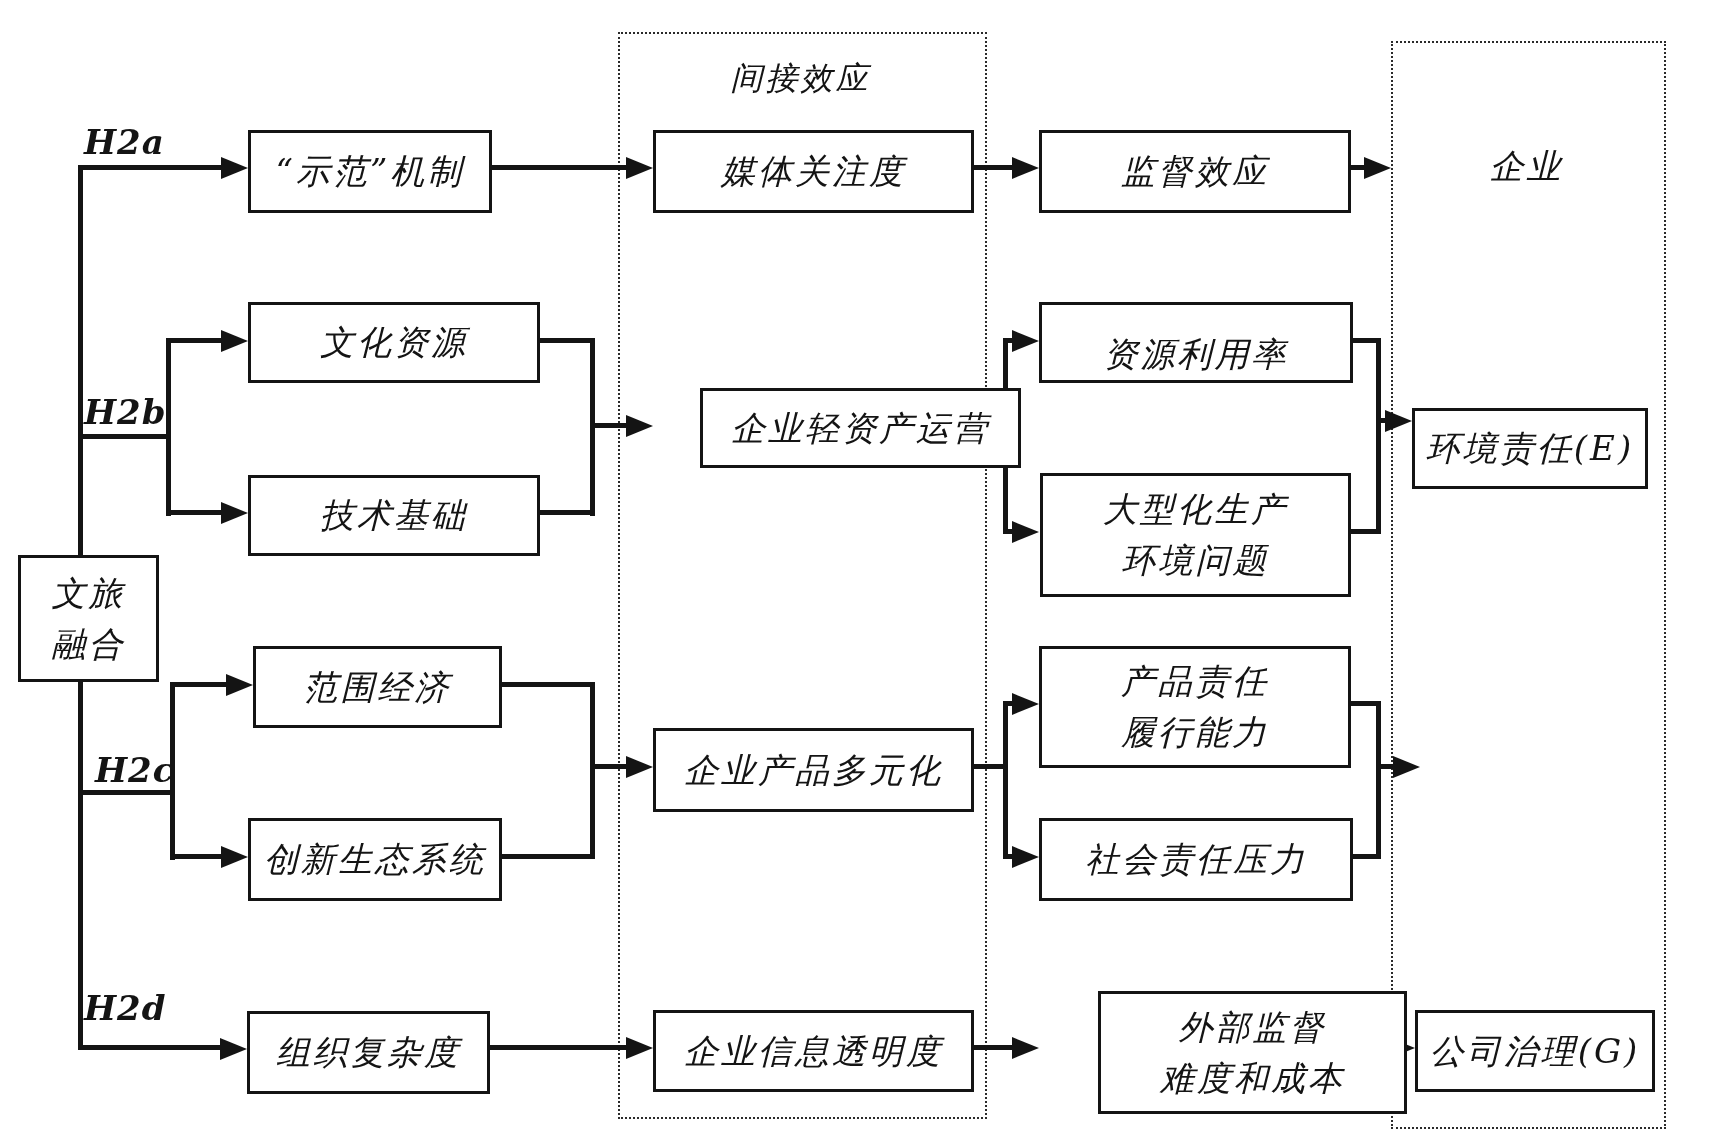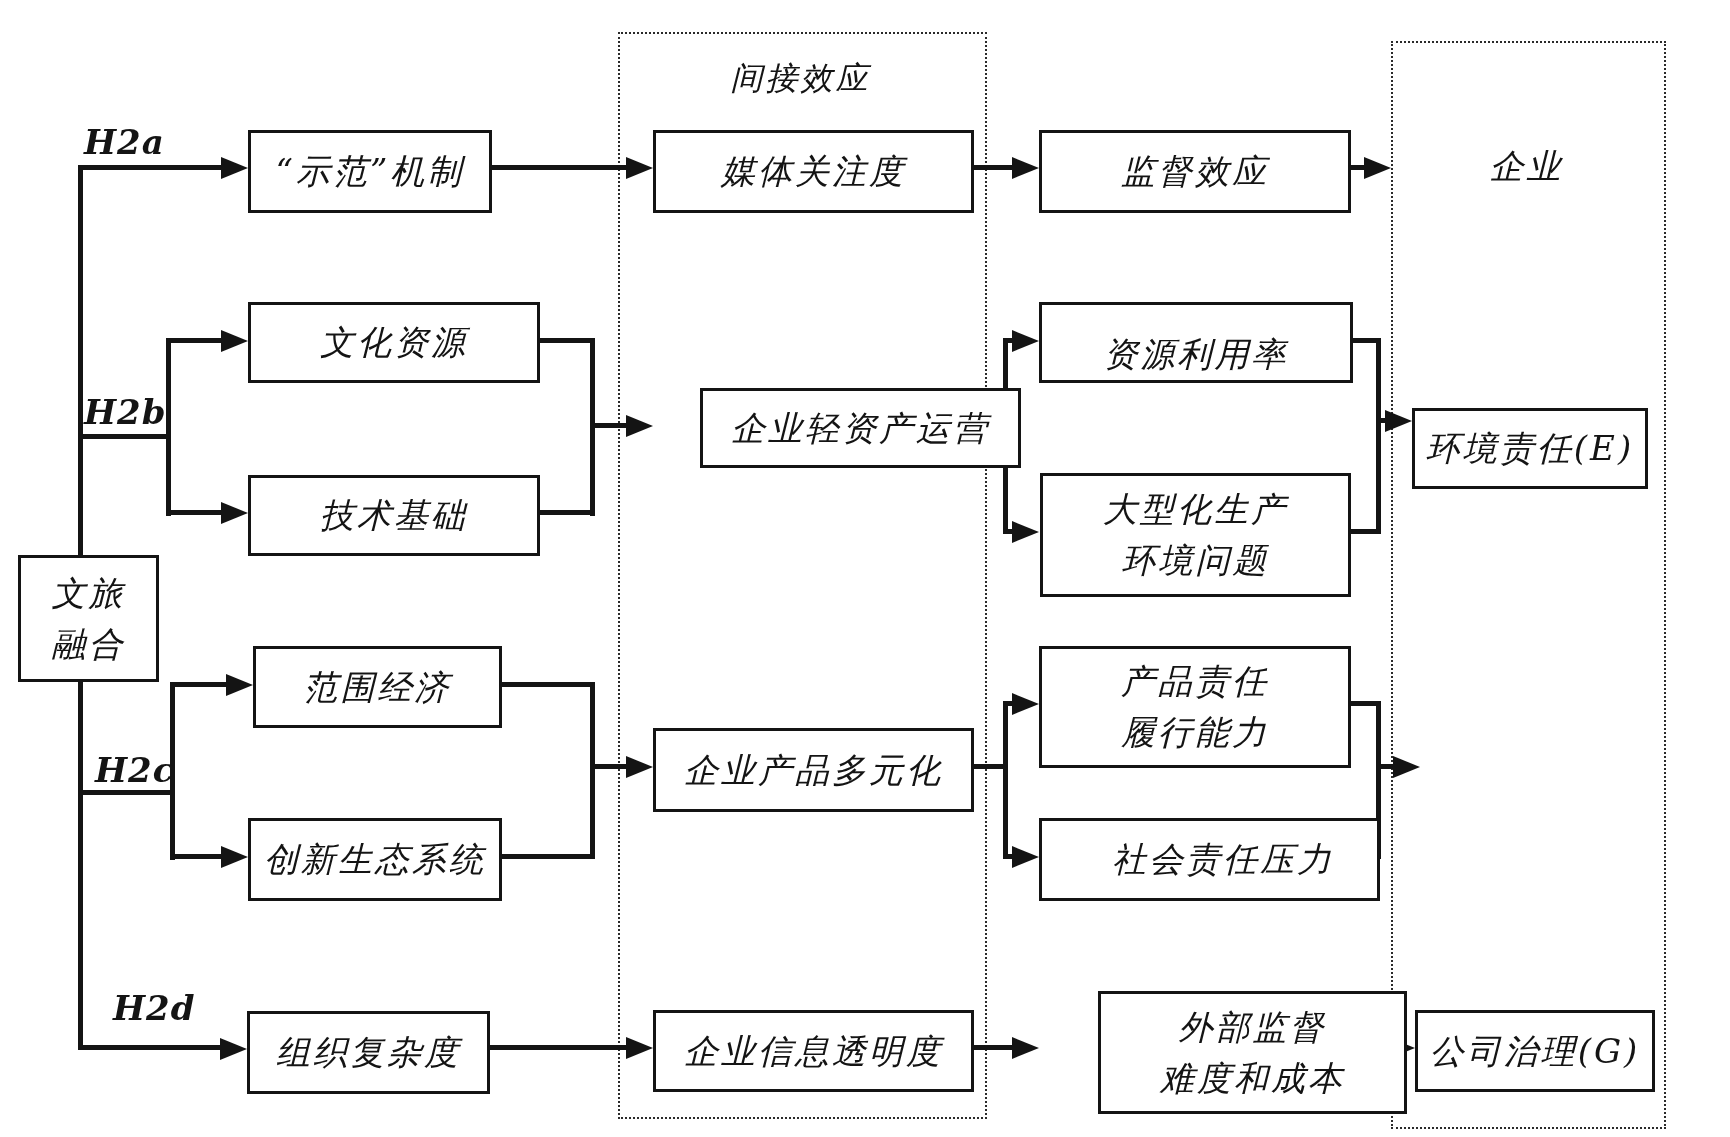--- a/index.html
+++ b/index.html
@@ -30,21 +30,21 @@
   <div class="container" style="left:1391px;top:41px;width:271px;height:1084px;"></div>
 
   <div class="container-title" style="left:618px;top:54px;width:365px;">间接效应</div>
   <div class="container-title" style="left:1391px;top:140px;width:271px;font-size:34px;">
     <span class="line">企业</span>
   </div>
 
   <div class="hyp" style="left:84px;top:122px;">H2a</div>
   <div class="hyp" style="left:84px;top:392px;">H2b</div>
   <div class="hyp" style="left:95px;top:750px;">H2c</div>
-  <div class="hyp" style="left:84px;top:988px;padding-left:29px;">H2d</div>
+  <div class="hyp" style="left:84px;top:988px;">H2d</div>
 
   <div class="vl" style="left:78px;top:165px;height:392px;"></div>
   <div class="vl" style="left:78px;top:674px;height:376px;"></div>
 
   <div class="hl" style="left:78px;top:165px;width:147px;"></div>
   <div class="ah" style="left:221px;top:157px;"></div>
 
   <div class="hl" style="left:78px;top:434px;width:92px;"></div>
   <div class="vl" style="left:166px;top:338px;height:178px;"></div>
   <div class="hl" style="left:166px;top:338px;width:59px;"></div>
@@ -162,21 +162,21 @@
     <span>资源利用率</span>
   </div>
   <div class="bx" style="left:1040px;top:473px;width:305px;height:118px;">
     <span class="line">大型化生产</span>
     <span class="line">环境问题</span>
   </div>
   <div class="bx" style="left:1039px;top:646px;width:306px;height:116px;">
     <span class="line">产品责任</span>
     <span class="line">履行能力</span>
   </div>
-  <div class="bx" style="left:1039px;top:818px;width:308px;height:77px;padding-left:27px;">
+  <div class="bx" style="left:1039px;top:818px;width:308px;height:77px;">
     <span>社会责任压力</span>
   </div>
   <div class="bx" style="left:1098px;top:991px;width:303px;height:117px;">
     <span class="line">外部监督</span>
     <span class="line">难度和成本</span>
   </div>
 
   <div class="bx" style="left:1412px;top:384px;width:230px;height:75px;margin-top:24px;">
     <span>环境责任(E)</span>
   </div>

